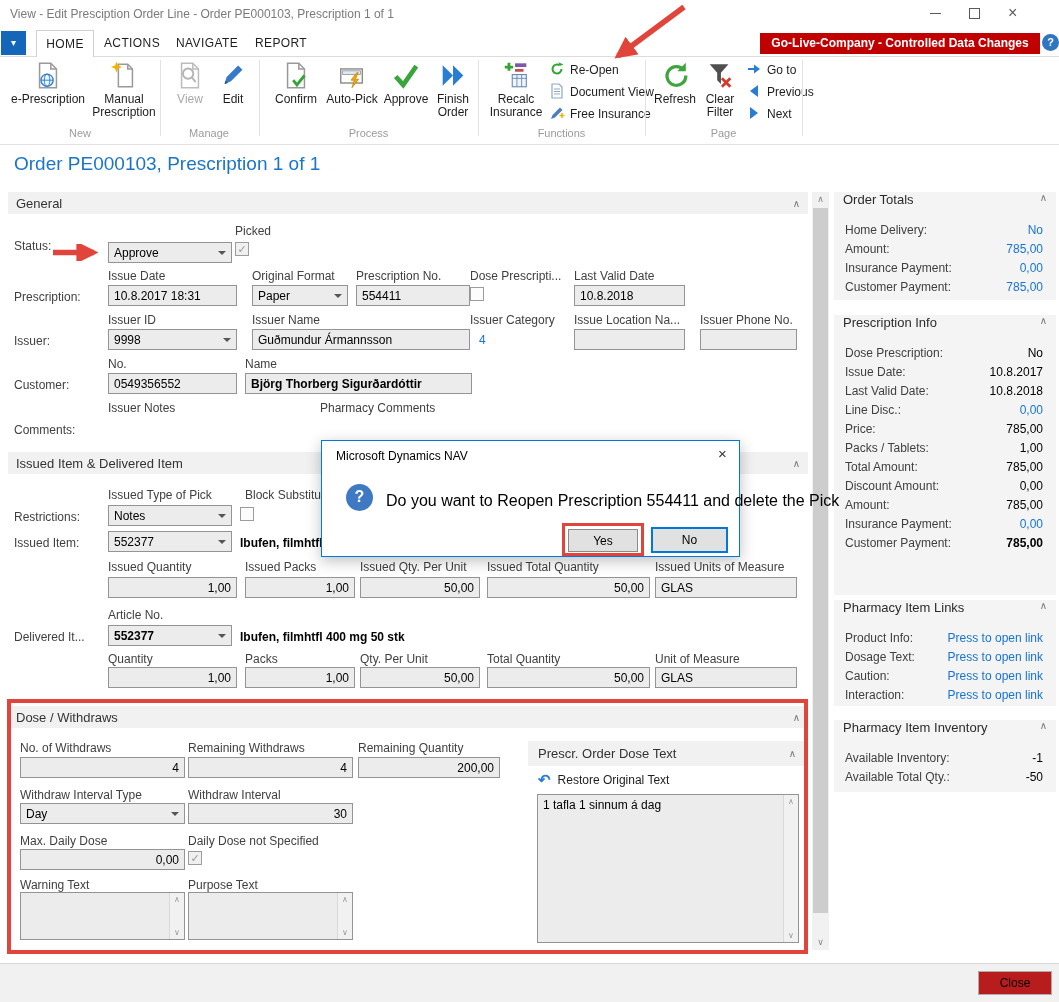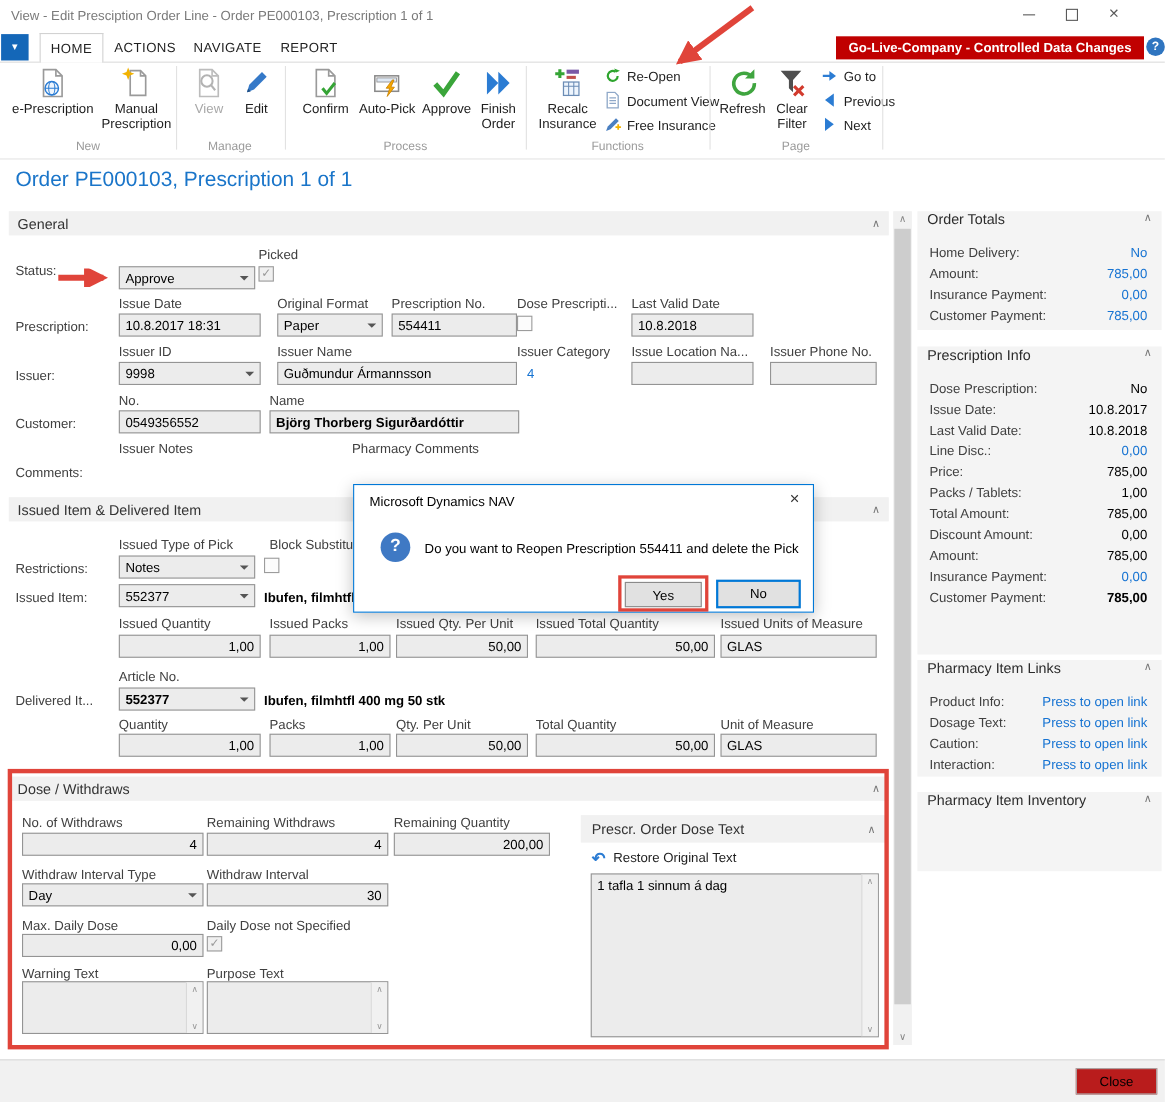--- a/index.html
+++ b/index.html
@@ -50,21 +50,21 @@
 .fx-row{display:flex;justify-content:space-between;height:19px;line-height:19px;font-size:12px;color:#404040;white-space:nowrap}
 .fx-v{color:#000}
 .fx-v.blue{color:#1673d2}
 .fx-v.bold{font-weight:bold}
 .footerbar{left:0;top:963px;width:1059px;height:39px;background:#f1f1f1;border-top:1px solid #d9d9d9}
 .closebtn{left:978px;top:971px;width:74px;height:24px;background:#b91c1c;border:1px solid #acacac;font-size:12px;font-family:inherit;color:#000}
 .dialog{left:321px;top:440px;width:419px;height:117px;background:#fff;border:1px solid #0078d7;box-shadow:0 4px 14px rgba(0,0,0,.25);z-index:10}
 .dlg-title{position:absolute;left:14px;top:8px;font-size:12px;color:#000}
 .dlg-x{position:absolute;left:396px;top:4px;font-size:15px;color:#333}
 .dlg-icon{position:absolute;left:24px;top:43px;width:27px;height:27px;border-radius:50%;background:#3f79c4;color:#fff;font-weight:bold;font-size:16px;text-align:center;line-height:26px}
-.dlg-msg{position:absolute;left:64px;top:51px;font-size:12px;color:#000;white-space:nowrap}
+.dlg-msg{position:absolute;left:64px;top:51px;font-size:16px;color:#000;white-space:nowrap}
 .dlg-btn{position:absolute;background:#e1e1e1;border:1px solid #8a8a8a;font-size:12px;font-family:inherit;color:#000}
 .dlg-btn.no{border:2px solid #0078d7}
 .annrect{border:3px solid #e0443a;z-index:12;pointer-events:none}
 .bigannrect{left:7px;top:699px;width:801px;height:255px;border:4px solid #e0443a;z-index:5;pointer-events:none}
 .arrowsvg{z-index:15;pointer-events:none}
 </style>
 </head>
 <body>
 
 <div id="win">
@@ -563,20 +563,30 @@
           <span>Interaction:</span>
           <span class="fx-v blue">Press to open link</span>
         </div>
     </div>
   </div>
 
   <div class="abs fact" style="top:720px;height:72px">
     <div class="fact-h">
       <span>Pharmacy Item Inventory</span>
       <span class="chev">∧</span>
+    </div>
+    <div class="fact-rows">
+      <div class="fx-row">
+          <span>Available Inventory:</span>
+          <span class="fx-v">-1</span>
+        </div>
+      <div class="fx-row">
+          <span>Available Total Qty.:</span>
+          <span class="fx-v">-50</span>
+        </div>
     </div>
   </div>
 
   <div class="abs footerbar"></div>
   <button class="abs closebtn">Close</button>
 
   <div class="abs dialog">
     <div class="dlg-title">Microsoft Dynamics NAV</div>
     <span class="dlg-x">×</span>
     <div class="dlg-icon">?</div>

